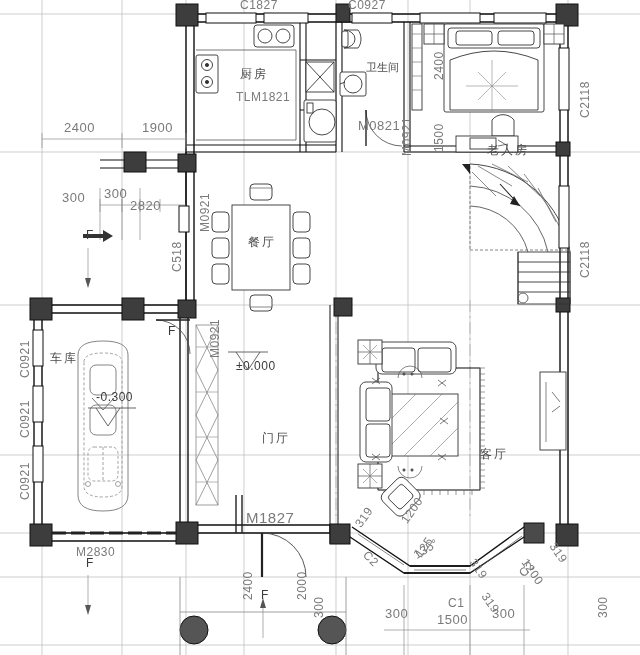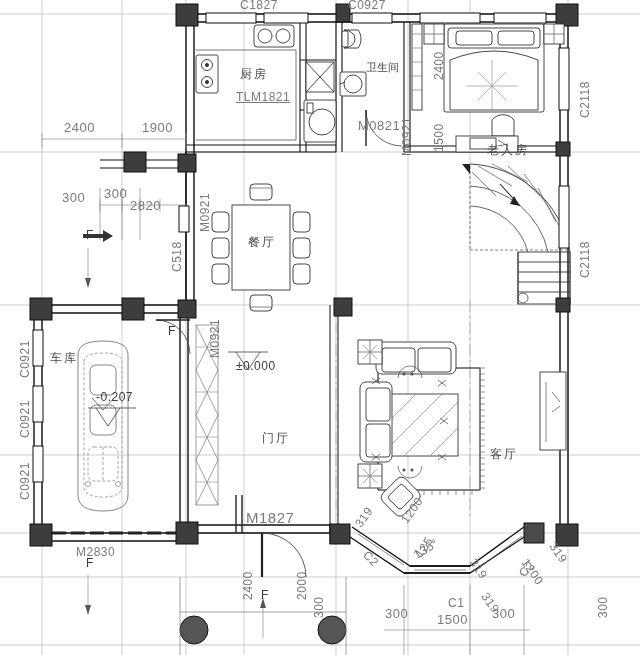--- a/index.html
+++ b/index.html
@@ -384,26 +384,26 @@
     <rect x="179" y="206" width="10" height="26"></rect>
   </g>
 </svg>
 
 <div class="lbl room" style="left:240px;top:66px;">厨房</div>
 <div class="lbl room" style="left:366px;top:60px;font-size:11px;letter-spacing:0px;">卫生间</div>
 <div class="lbl room" style="left:487px;top:110px;margin-top:32px;">老人房</div>
 <div class="lbl room" style="left:248px;top:234px;">餐厅</div>
 <div class="lbl room" style="left:50px;top:350px;text-align:right;">车库</div>
 <div class="lbl room" style="left:262px;top:430px;">门厅</div>
-<div class="lbl room" style="left:490px;top:446px;">客厅</div>
+<div class="lbl room" style="left:480px;top:446px;">客厅</div>
 
 <div class="lbl dark" style="left:236px;top:338px;font-size:12px;margin-top:21px;">±0.000</div>
-<div class="lbl dark" style="left:96px;top:390px;font-size:12px;">-0.207</div>
-
-<div class="lbl" style="left:236px;top:90px;font-size:12px;text-decoration:underline;">TLM1821</div>
+<div class="lbl dark" style="left:96px;top:390px;font-size:12px;">-0.300</div>
+
+<div class="lbl" style="left:236px;top:90px;font-size:12px;">TLM1821</div>
 <div class="lbl" style="left:358px;top:118px;font-size:13px;">M0821</div>
 <div class="lbl rot90" style="left:400px;top:156px;font-size:12px;">M0921</div>
 <div class="lbl rot90" style="left:198px;top:232px;font-size:12px;">M0921</div>
 <div class="lbl rot90" style="left:208px;top:358px;font-size:12px;">M0921</div>
 <div class="lbl" style="left:76px;top:545px;font-size:12px;">M2830</div>
 <div class="lbl" style="left:246px;top:509px;font-size:15px;">M1827</div>
 
 <div class="lbl" style="left:240px;top:-2px;font-size:12px;">C1827</div>
 <div class="lbl" style="left:348px;top:-2px;font-size:12px;">C0927</div>
 <div class="lbl rot90" style="left:578px;top:118px;font-size:12px;">C2118</div>

